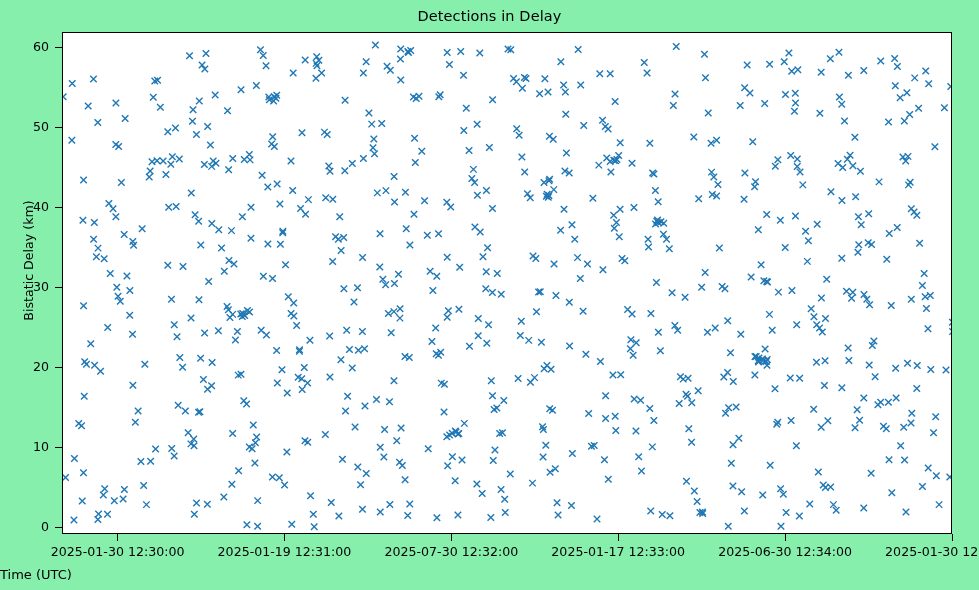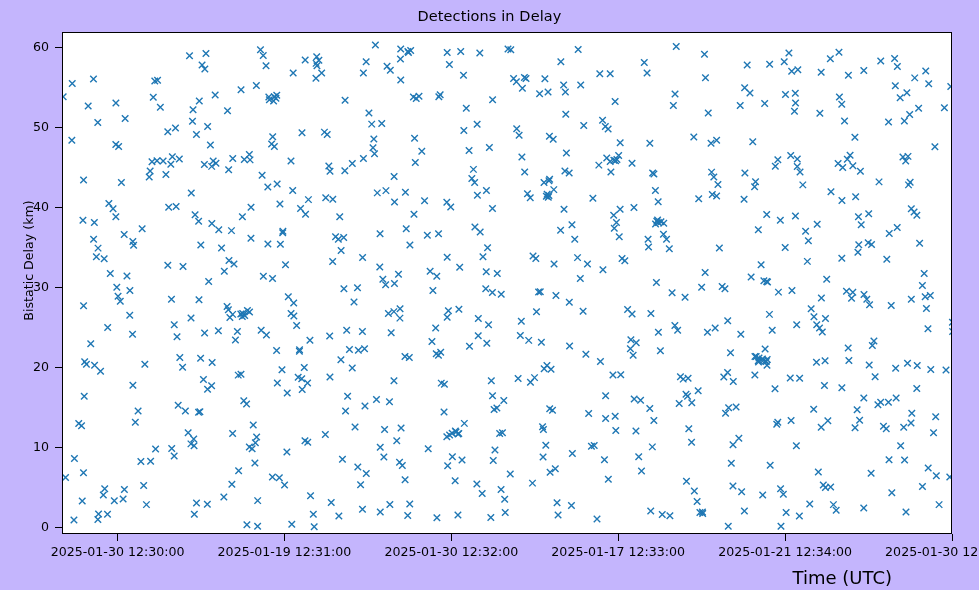--- a/index.html
+++ b/index.html
@@ -10,21 +10,21 @@
   body {
     width: 979px;
     height: 590px;
     font-family: "DejaVu Sans", sans-serif;
     overflow: hidden;
   }
   #figure {
     position: relative;
     width: 979px;
     height: 590px;
-    background: #c4b5fd;
+    background: #86efac;
   }
   #chart-title {
     position: absolute;
     left: 0;
     top: 8px;
     width: 979px;
     text-align: center;
     font-size: 14.5px;
     color: #000000;
     letter-spacing: 0.1px;
@@ -75,22 +75,22 @@
     text-align: right;
     font-size: 12.6px;
     color: #000000;
   }
   
   #x-axis-label {
     position: absolute;
     left: 0;
     top: 567px;
     width: 892px;
-    text-align: right;
-    font-size: 18px;
+    text-align: left;
+    font-size: 13px;
     color: #000000;
   }
   .x-tick-mark {
     position: absolute;
     top: 534px;
     width: 1px;
     height: 7px;
     background: #000000;
   }
   .x-tick-label {
@@ -982,22 +982,22 @@
       <div class="y-tick-label" style="top: 118.924px;">50</div>
       <div class="y-tick-mark" style="top: 47.4873px;"></div>
       <div class="y-tick-label" style="top: 38.9873px;">60</div>
     </div>
   <div id="x-ticks">
       <div class="x-tick-mark" style="left: 117.125px;"></div>
       <div class="x-tick-label" style="left: 117.625px;">2025-01-30 12:30:00</div>
       <div class="x-tick-mark" style="left: 284px;"></div>
       <div class="x-tick-label" style="left: 284.5px;">2025-01-19 12:31:00</div>
       <div class="x-tick-mark" style="left: 450.875px;"></div>
-      <div class="x-tick-label" style="left: 451.375px;">2025-01-30 12:32:00</div>
+      <div class="x-tick-label" style="left: 451.375px;">2025-07-30 12:32:00</div>
       <div class="x-tick-mark" style="left: 617.75px;"></div>
       <div class="x-tick-label" style="left: 618.25px;">2025-01-17 12:33:00</div>
       <div class="x-tick-mark" style="left: 784.625px;"></div>
-      <div class="x-tick-label" style="left: 785.125px;">2025-01-21 12:34:00</div>
+      <div class="x-tick-label" style="left: 785.125px;">2025-06-30 12:34:00</div>
       <div class="x-tick-mark" style="left: 951.5px;"></div>
       <div class="x-tick-label" style="left: 952px;">2025-01-30 12:35:00</div>
     </div>
 
 </div>
 
 </body></html>

